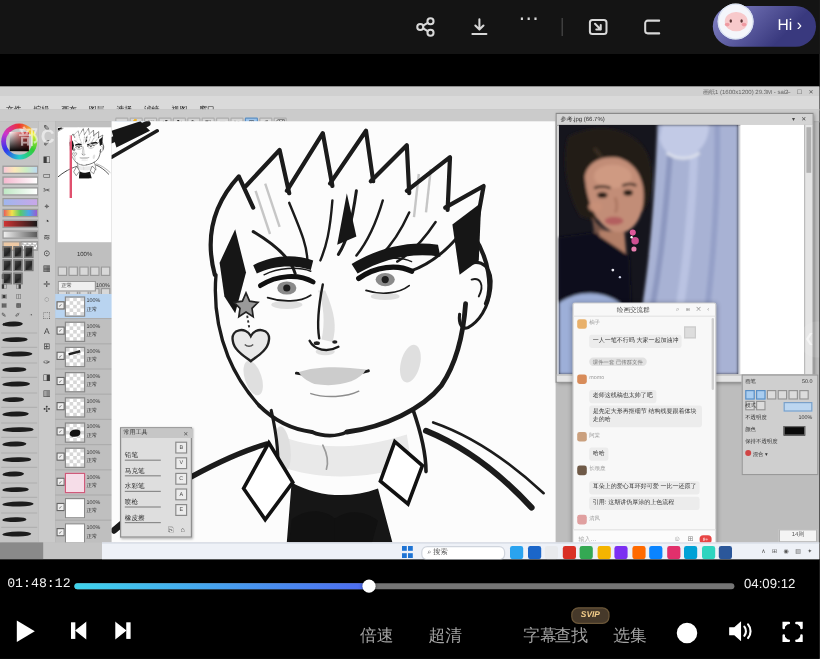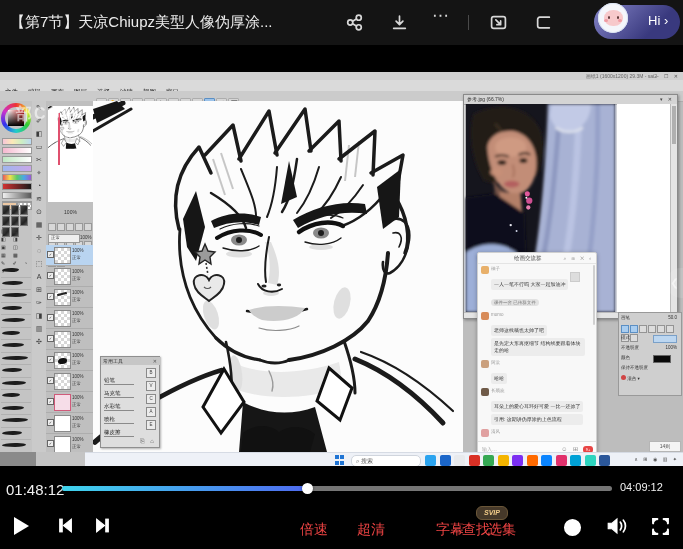--- a/index.html
+++ b/index.html
@@ -135,37 +135,36 @@
   .wsq{width:4px;height:4px;background:#1f74d4;}
   #search-pill{left:266px;top:2px;width:64px;height:10px;border-radius:5px;background:#fff;border:1px solid #d0d5dd;
                font-size:6px;color:#555;line-height:10px;padding-left:4px;}
   #taskbar-icons{left:340px;top:1.5px;display:flex;gap:3.5px;}
   .tk-ico{width:11px;height:11px;border-radius:2px;}
   #tray{right:4px;top:3px;font-size:5px;color:#555;letter-spacing:2px;}
   
   #watermark{left:16px;top:104px;font-size:16px;font-weight:bold;color:rgba(255,255,255,.55);letter-spacing:2px;z-index:30;}
   #next-chev{left:666px;top:268px;width:17px;height:30px;background:rgba(255,255,255,.10);
              border-radius:15px 0 0 15px;color:rgba(255,255,255,.55);font-size:10px;line-height:30px;text-align:center;z-index:35;}
-  #time-cur{left:6px;top:481px;font-size:15px;color:#f0f0f0;z-index:45;}
+  #time-cur{left:6px;top:481px;font-size:11px;color:#f0f0f0;z-index:45;font-family:Liberation Mono, monospace;}
   #time-total{left:620px;top:481px;font-size:11px;color:#f0f0f0;z-index:45;}
   #pbar{left:62px;top:486px;width:550px;height:5px;border-radius:3px;background:#757575;z-index:45;}
   #pfill{left:0;top:0;height:5px;border-radius:3px;background:linear-gradient(90deg,#3fd4ec,#4e6bf0);}
   #pthumb{top:-3px;width:11px;height:11px;border-radius:50%;background:#fff;box-shadow:0 0 3px rgba(0,0,0,.5);}
-  .ctrl-label{top:521px;font-size:14px;color:#ef4444;z-index:45;}
+  .ctrl-label{top:521px;font-size:14px;color:#a3a3a3;z-index:45;}
   #play-btn{left:14px;top:517px;width:0;height:0;border-left:15px solid #fff;border-top:9px solid transparent;border-bottom:9px solid transparent;z-index:45;}
   .ctrl-ico{top:517px;z-index:45;}
   .ctrl-ico svg{fill:#fff;stroke:#fff;}
   #svip-badge{left:476px;top:506px;width:30px;height:12px;background:#46392a;border:1px solid #6a5638;border-radius:6px;
               font-size:7px;font-weight:bold;font-style:italic;color:#f3cd8a;text-align:center;line-height:12px;z-index:46;}
 </style>
 </head>
 <body>
 
 <div id="topbar" class="ab">
-  <div id="vtitle" class="ab">【第7节】天凉Chiupz美型人像伪厚涂...</div>
   <div class="ab tico" style="left:346px">
     <svg width="17" height="17" viewBox="0 0 16 16">
         <circle cx="12" cy="3.5" r="2.4"></circle>
         <circle cx="4" cy="8" r="2.4"></circle>
         <circle cx="12" cy="12.5" r="2.4"></circle>
         <path d="M6.2,6.9 L9.8,4.7 M6.2,9.1 L9.8,11.3"></path>
       </svg>
   </div>
   <div class="ab tico" style="left:391px">
     <svg width="17" height="17" viewBox="0 0 16 16">
@@ -637,21 +636,21 @@
   <svg width="18" height="17" viewBox="0 0 16 16">
       <path d="M2,2 L9.5,8 L2,14 Z"></path>
       <rect x="10.6" y="2" width="2.4" height="12"></rect>
     </svg>
 </div>
 <div class="ab ctrl-label" style="left:300px">倍速</div>
 <div class="ab ctrl-label" style="left:357px">超清</div>
 <div class="ab ctrl-label" style="left:436px">字幕</div>
 <div class="ab ctrl-label" style="left:462px">查找</div>
 <div id="svip-badge" class="ab">SVIP</div>
-<div class="ab ctrl-label" style="left:488px">选集</div>
+<div class="ab ctrl-label" style="left:511px">选集</div>
 <div class="ab ctrl-ico" style="left:563px;top:518px">
   <svg width="19" height="19" viewBox="0 0 18 18" fill="none">
       <circle cx="9" cy="9" r="7.3" stroke-width="1.6"></circle>
       <circle cx="9" cy="9" r="3" stroke-width="1.6"></circle>
     </svg>
 </div>
 <div class="ab ctrl-ico" style="left:606px">
   <svg width="22" height="18" viewBox="0 0 20 16">
       <path d="M2,5.5 v5 h3.5 l4.5,4 V1.5 L5.5,5.5 Z"></path>
       <path d="M13,4.5 C14.6,6.3 14.6,9.7 13,11.5 M15.8,2.8 C18.3,5.6 18.3,10.4 15.8,13.2" fill="none" stroke-width="1.6" stroke-linecap="round"></path>

